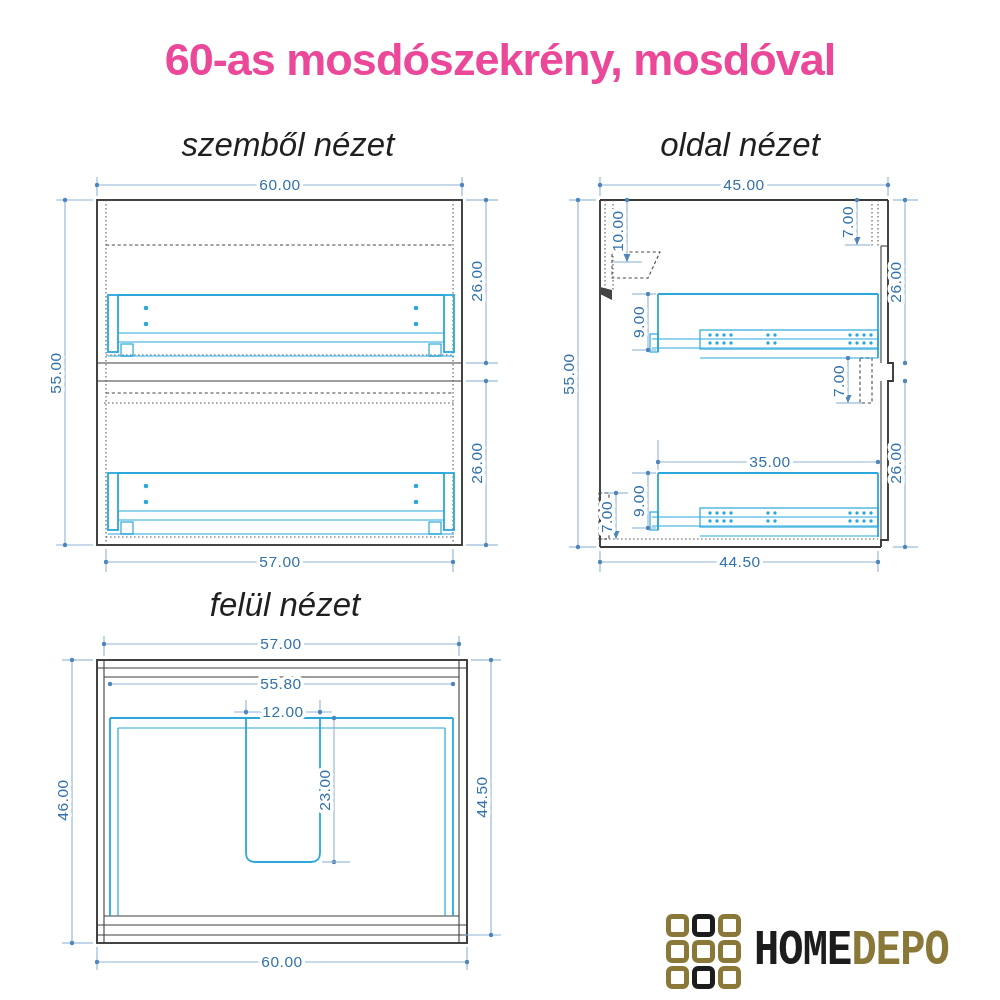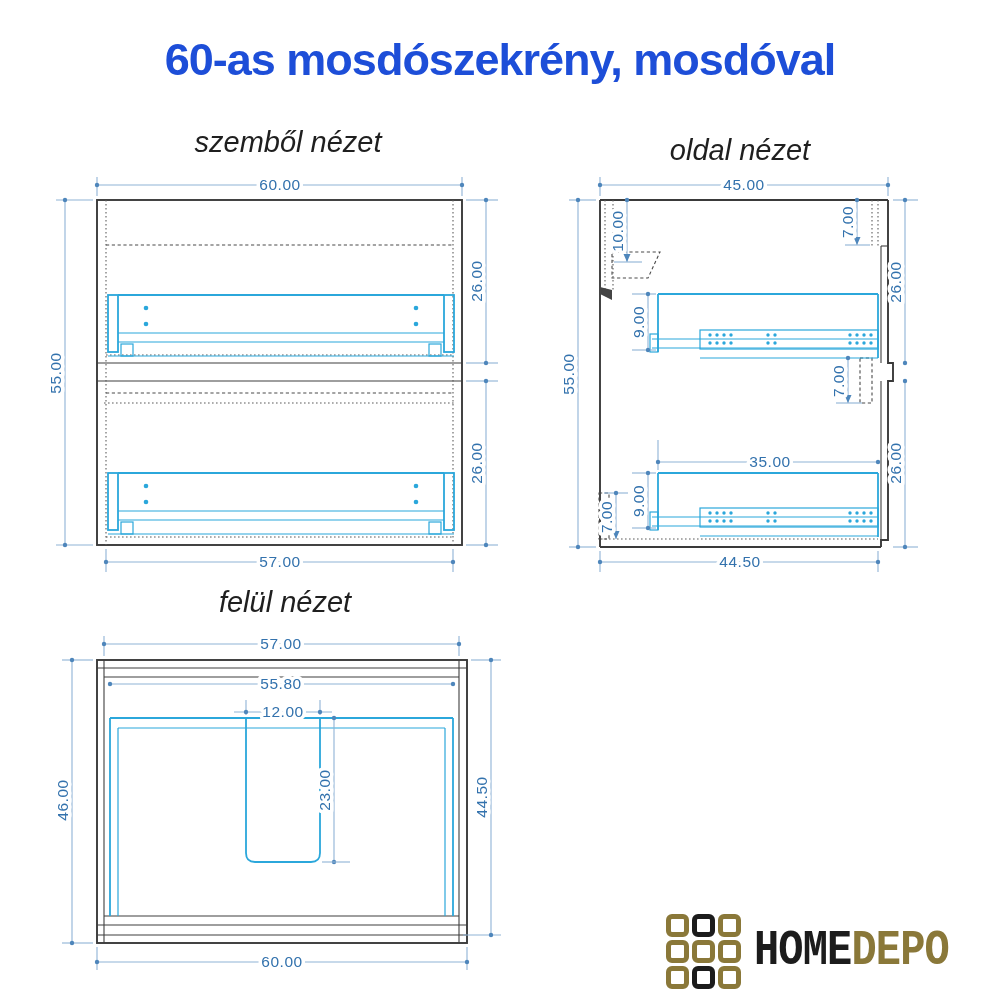--- a/index.html
+++ b/index.html
@@ -1,23 +1,23 @@
 <!DOCTYPE html>
 <html><head>
 <meta charset="utf-8">
 <style>
   html,body{margin:0;padding:0;background:#fff;}
   #stage{position:relative;width:1000px;height:1000px;background:#ffffff;overflow:hidden;
          font-family:"Liberation Sans",sans-serif;}
   .title{position:absolute;left:0;top:34px;width:1000px;text-align:center;
-         font-size:45px;font-weight:bold;letter-spacing:-1px;color:#1d4ed8;}
-  .viewlabel{position:absolute;font-size:29px;font-style:italic;color:#1f1f1f;
+         font-size:45px;font-weight:bold;letter-spacing:-1px;color:#ec4899;}
+  .viewlabel{position:absolute;font-size:33px;font-style:italic;color:#1f1f1f;
          text-align:center;letter-spacing:0px;}
   #lbl-front{left:138px;top:126px;width:300px;}
-  #lbl-side{left:590px;top:126px;width:300px;margin-top:8px;}
+  #lbl-side{left:590px;top:126px;width:300px;}
   #lbl-top{left:135px;top:586px;width:300px;}
   svg{position:absolute;left:0;top:0;}
   
   .dk{stroke:#3a3a3a;stroke-width:1.9;fill:none;}
   .dk1{stroke:#3f3f3f;stroke-width:1.1;fill:none;}
   .dkf{fill:#444;stroke:none;}
   .dot{stroke:#5d5d5d;stroke-width:1.1;fill:none;stroke-dasharray:1.6 2.4;}
   .dsh{stroke:#4a4a4a;stroke-width:1.1;fill:none;stroke-dasharray:3.2 2.6;}
   .cy{stroke:#2ba7db;stroke-width:1.8;fill:none;}
   .cy1{stroke:#2ba7db;stroke-width:1.2;fill:none;}

